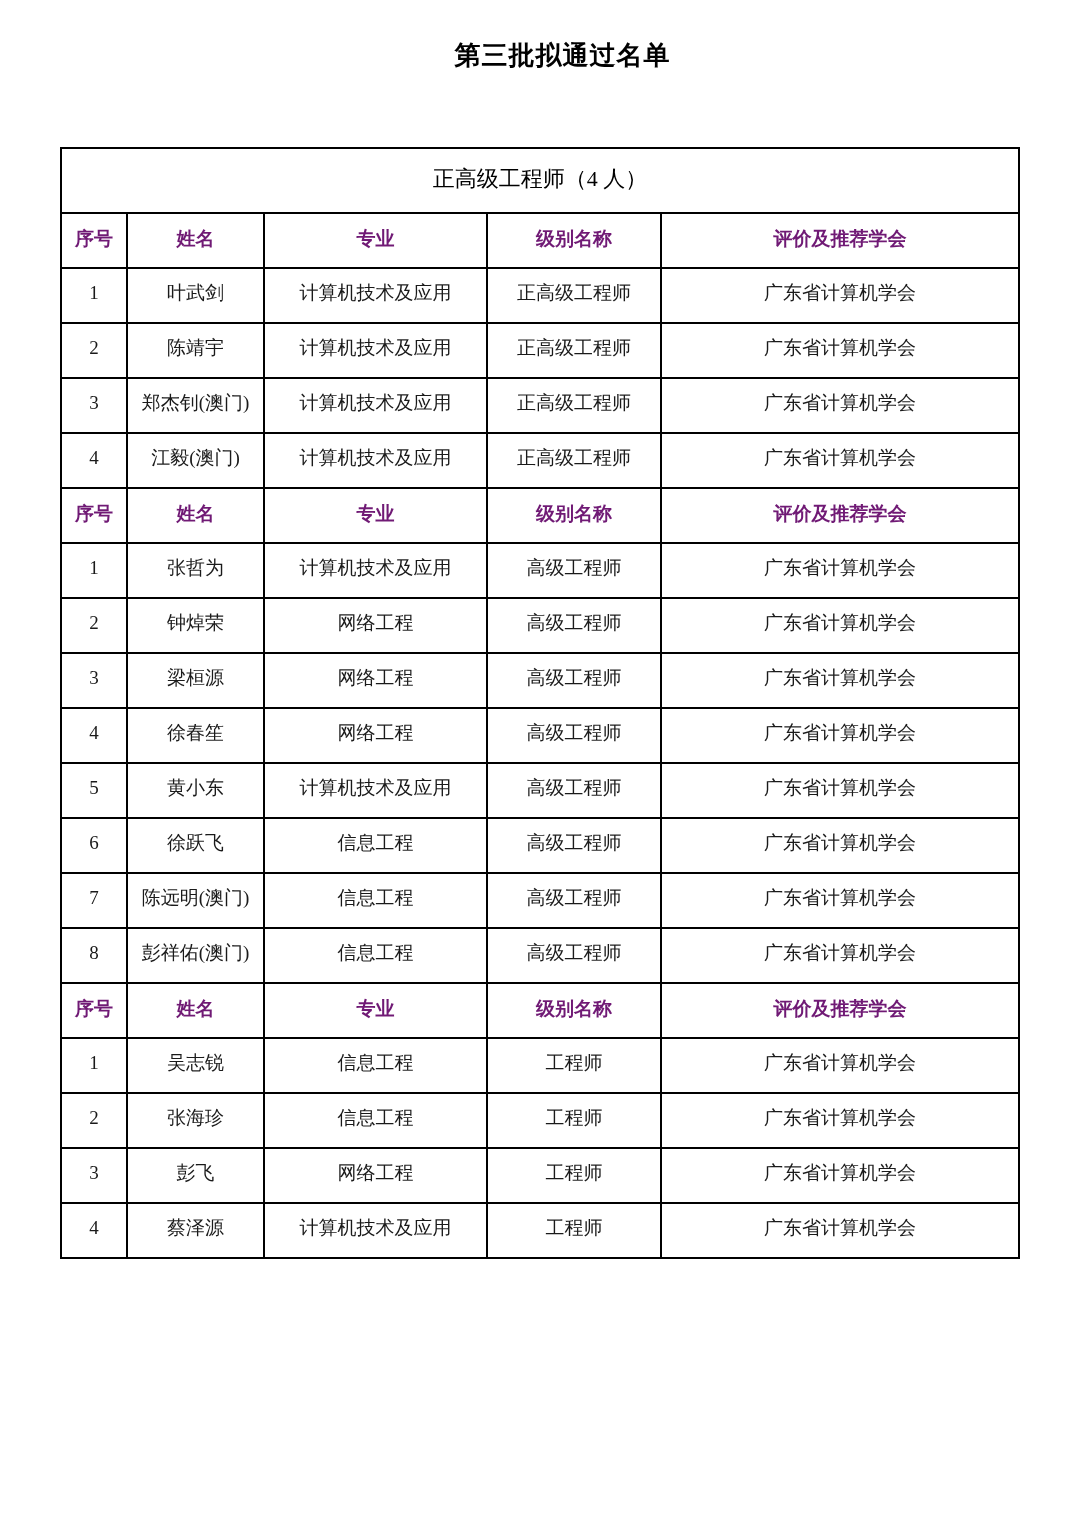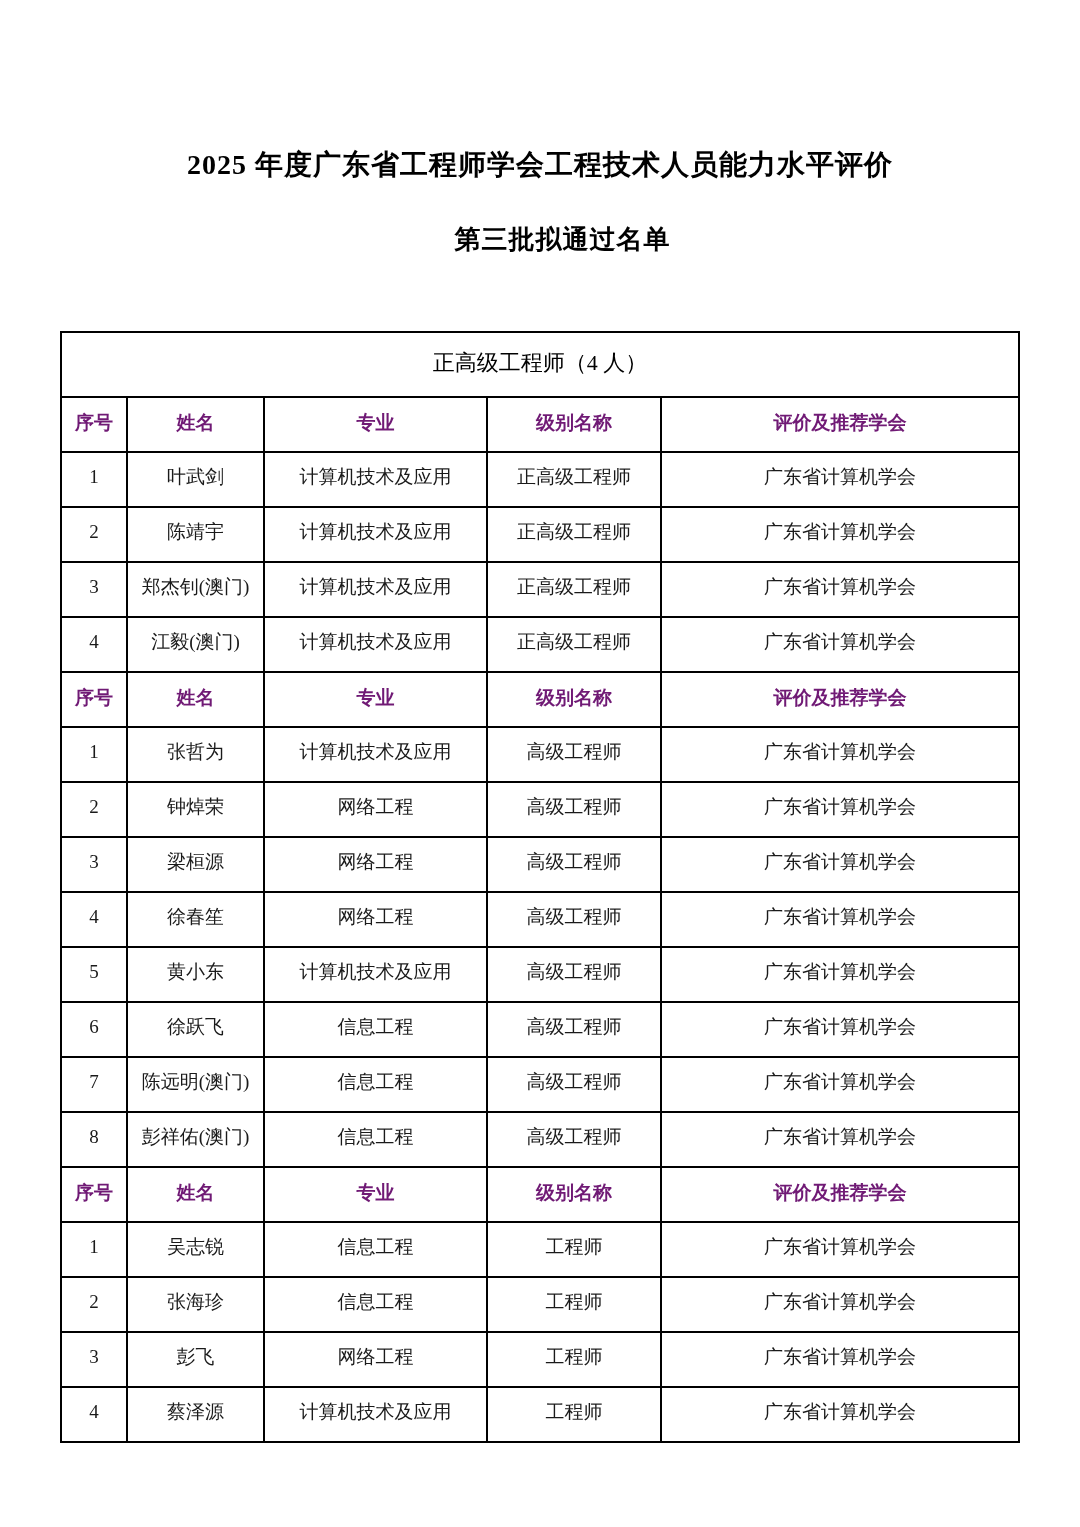--- a/index.html
+++ b/index.html
@@ -74,21 +74,20 @@
     vertical-align: middle;
     font-size: 19px;
     color: #1a1a1a;
     padding-bottom: 6px;
   }
 </style>
 </head>
 <body>
 
 <div class="page">
-  <h1 class="title">2025 年度广东省工程师学会工程技术人员能力水平评价</h1>
   <h2 class="subtitle">第三批拟通过名单</h2>
 
   <table class="roster">
     <colgroup>
       <col style="width:66px">
       <col style="width:137px">
       <col style="width:223px">
       <col style="width:174px">
       <col style="width:358px">
     </colgroup>

